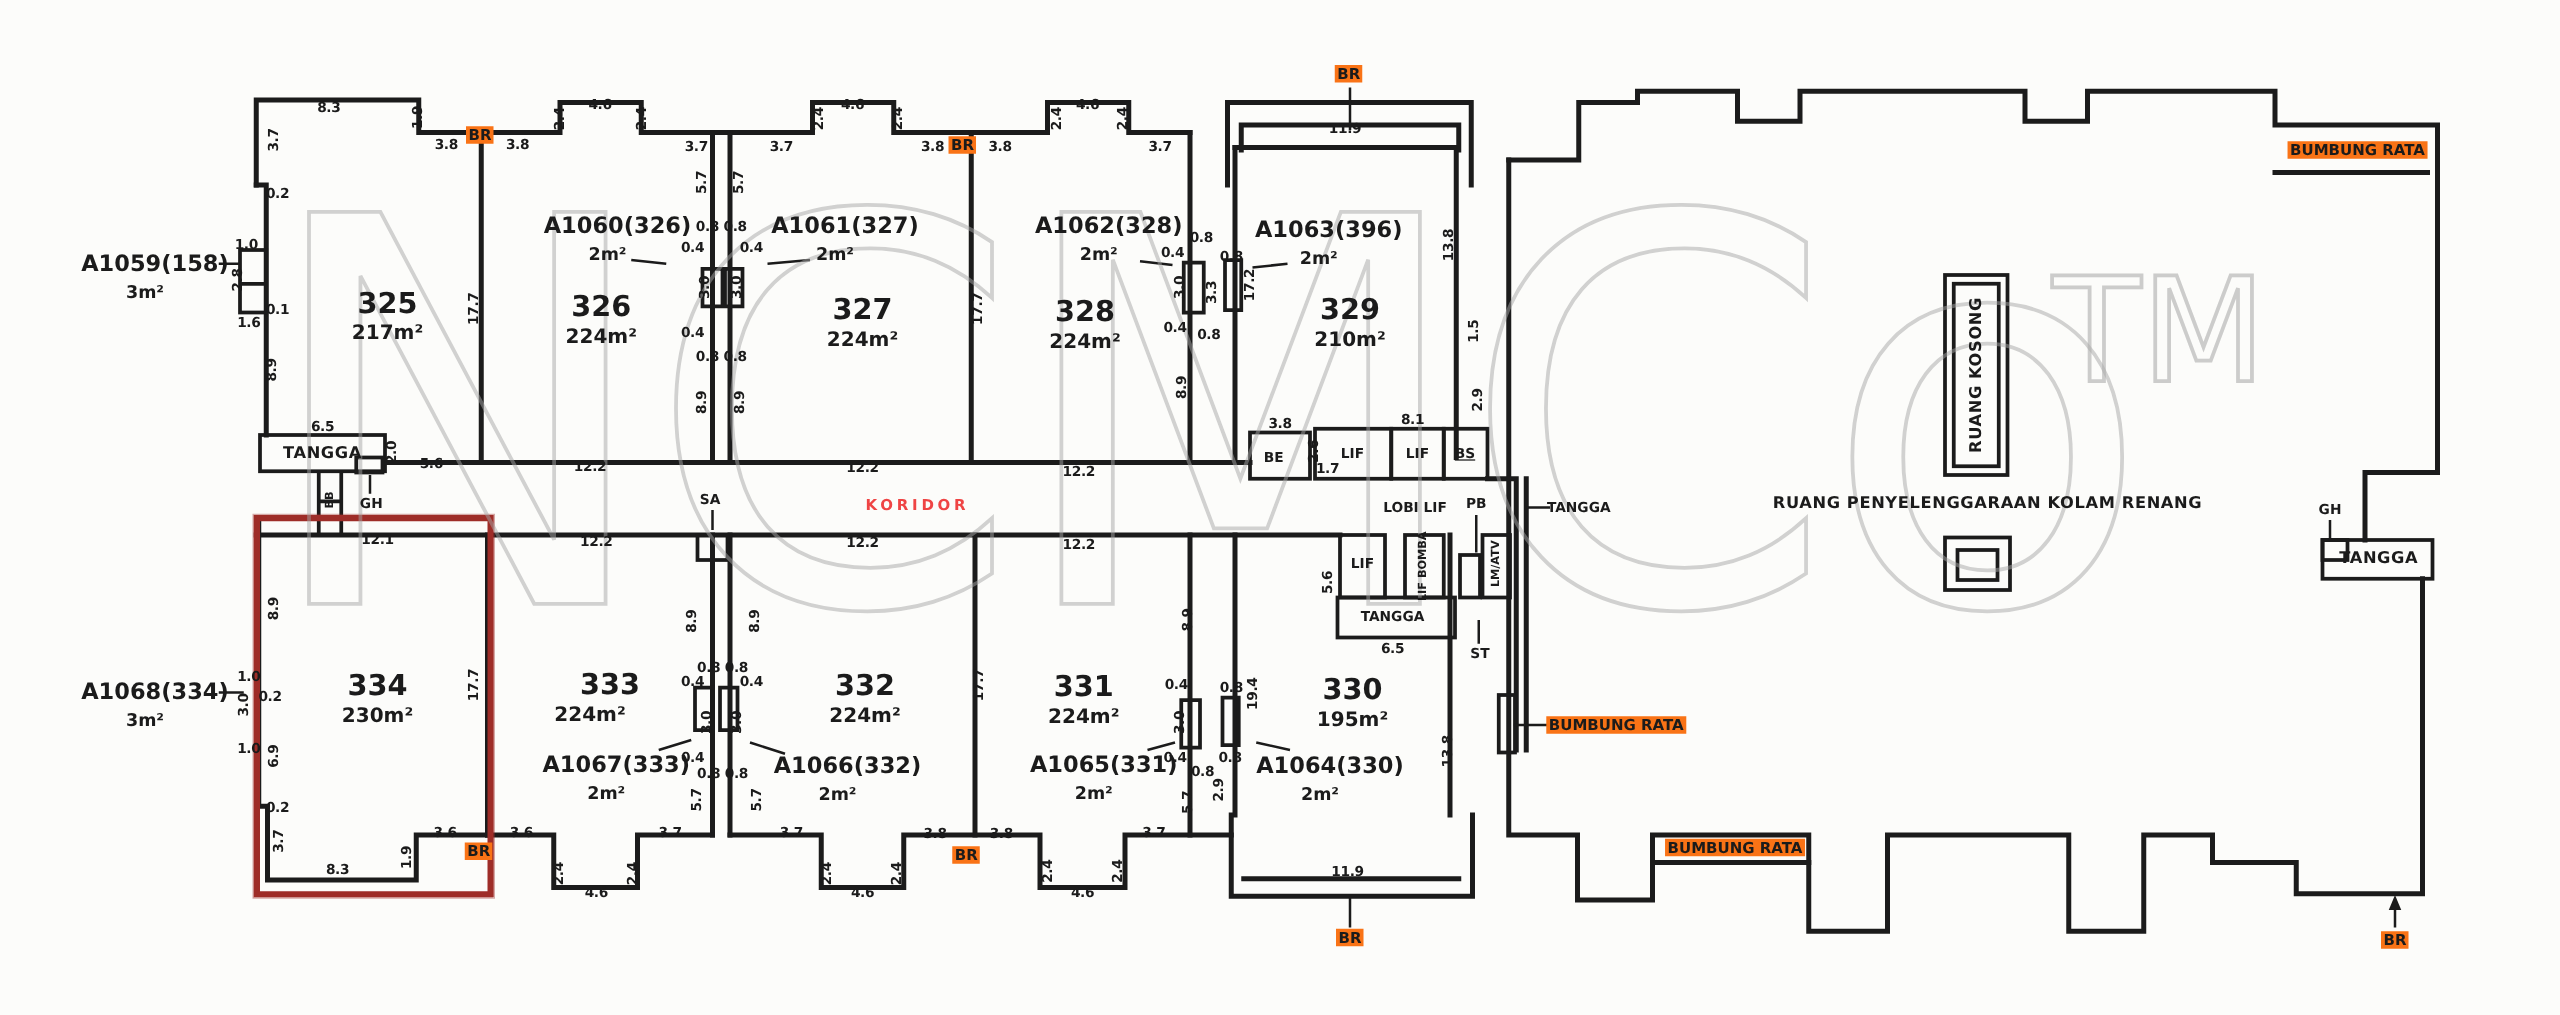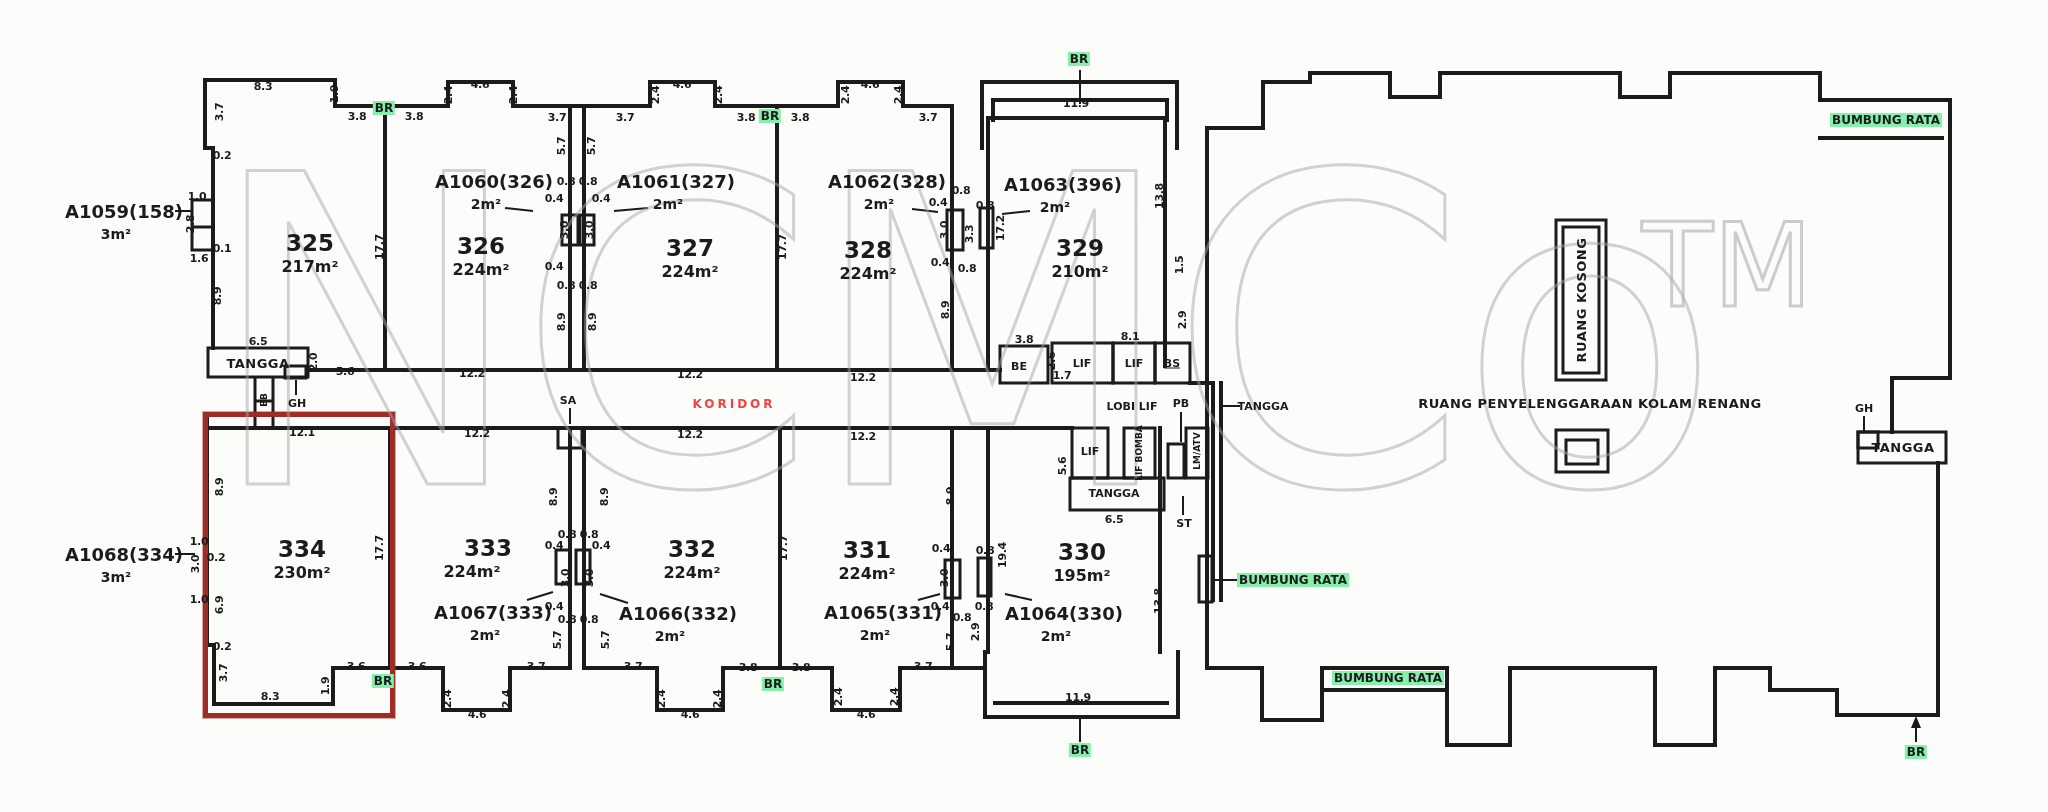--- a/index.html
+++ b/index.html
@@ -11,21 +11,21 @@
   .dim{font-size:11px;font-weight:700;letter-spacing:-0.3px;}
   .unit-no{font-size:23px;font-weight:700;}
   .unit-area{font-size:16px;font-weight:700;}
   .store-label{font-size:18px;font-weight:700;}
   .store-area{font-size:14px;font-weight:700;}
   .room{font-size:13px;font-weight:700;letter-spacing:.5px;}
   .room.xs{font-size:11px;letter-spacing:0;}
   .room.xxs{font-size:9px;letter-spacing:0;}
   .room.kor{font-size:12px;letter-spacing:3px;color:#ef4444;}
   .room.big{font-size:13px;letter-spacing:.5px;}
-  .wlabel{font-size:12px;font-weight:700;background:#86efac;padding:0 2px;}
+  .wlabel{font-size:12px;font-weight:700;background:#f97316;padding:0 2px;}
   .highlight{position:absolute;left:203px;top:412px;width:182px;height:296px;
              border:5px solid #9e2d28;z-index:3;box-shadow:0 0 0 1px rgba(158,45,40,.4);}
   .watermark{position:absolute;left:205px;top:120px;font-size:430px;line-height:1;
              letter-spacing:-10px;color:transparent;-webkit-text-stroke:3px rgba(165,165,165,.5);
              z-index:3;pointer-events:none;}
   .tm-mark{position:absolute;left:1642px;top:208px;font-size:116px;line-height:1;color:transparent;
            -webkit-text-stroke:3px rgba(172,172,172,.6);z-index:3;pointer-events:none;}
   .labels{position:absolute;left:0;top:0;width:100%;height:100%;z-index:4;}
 </style>
 </head>

